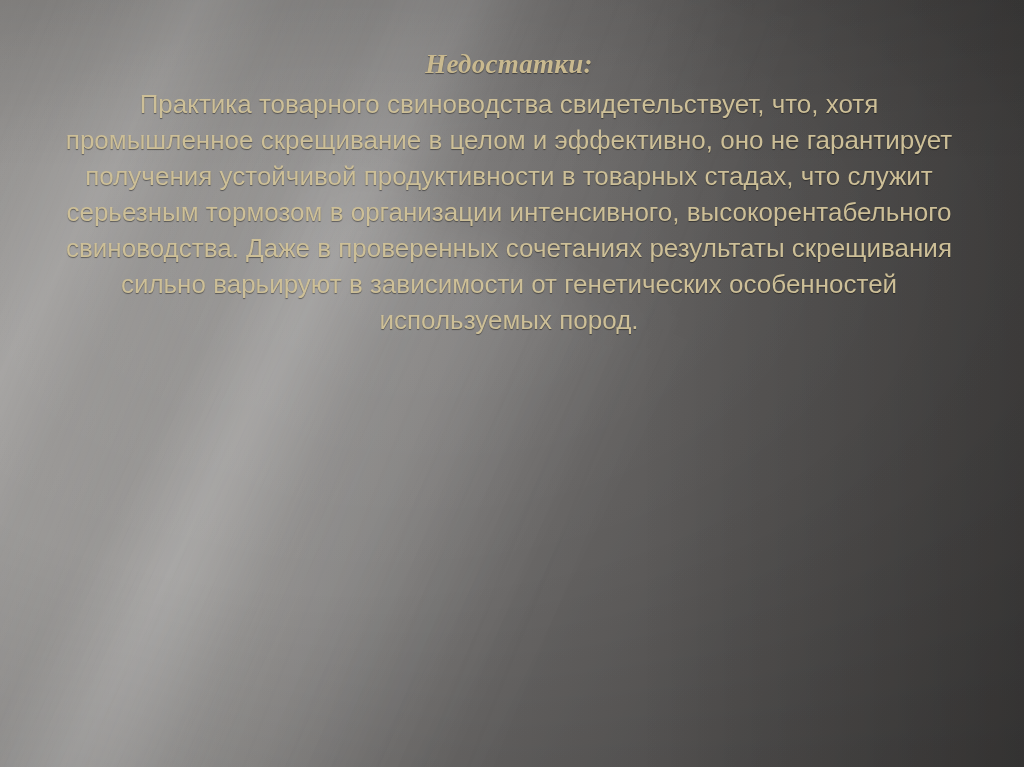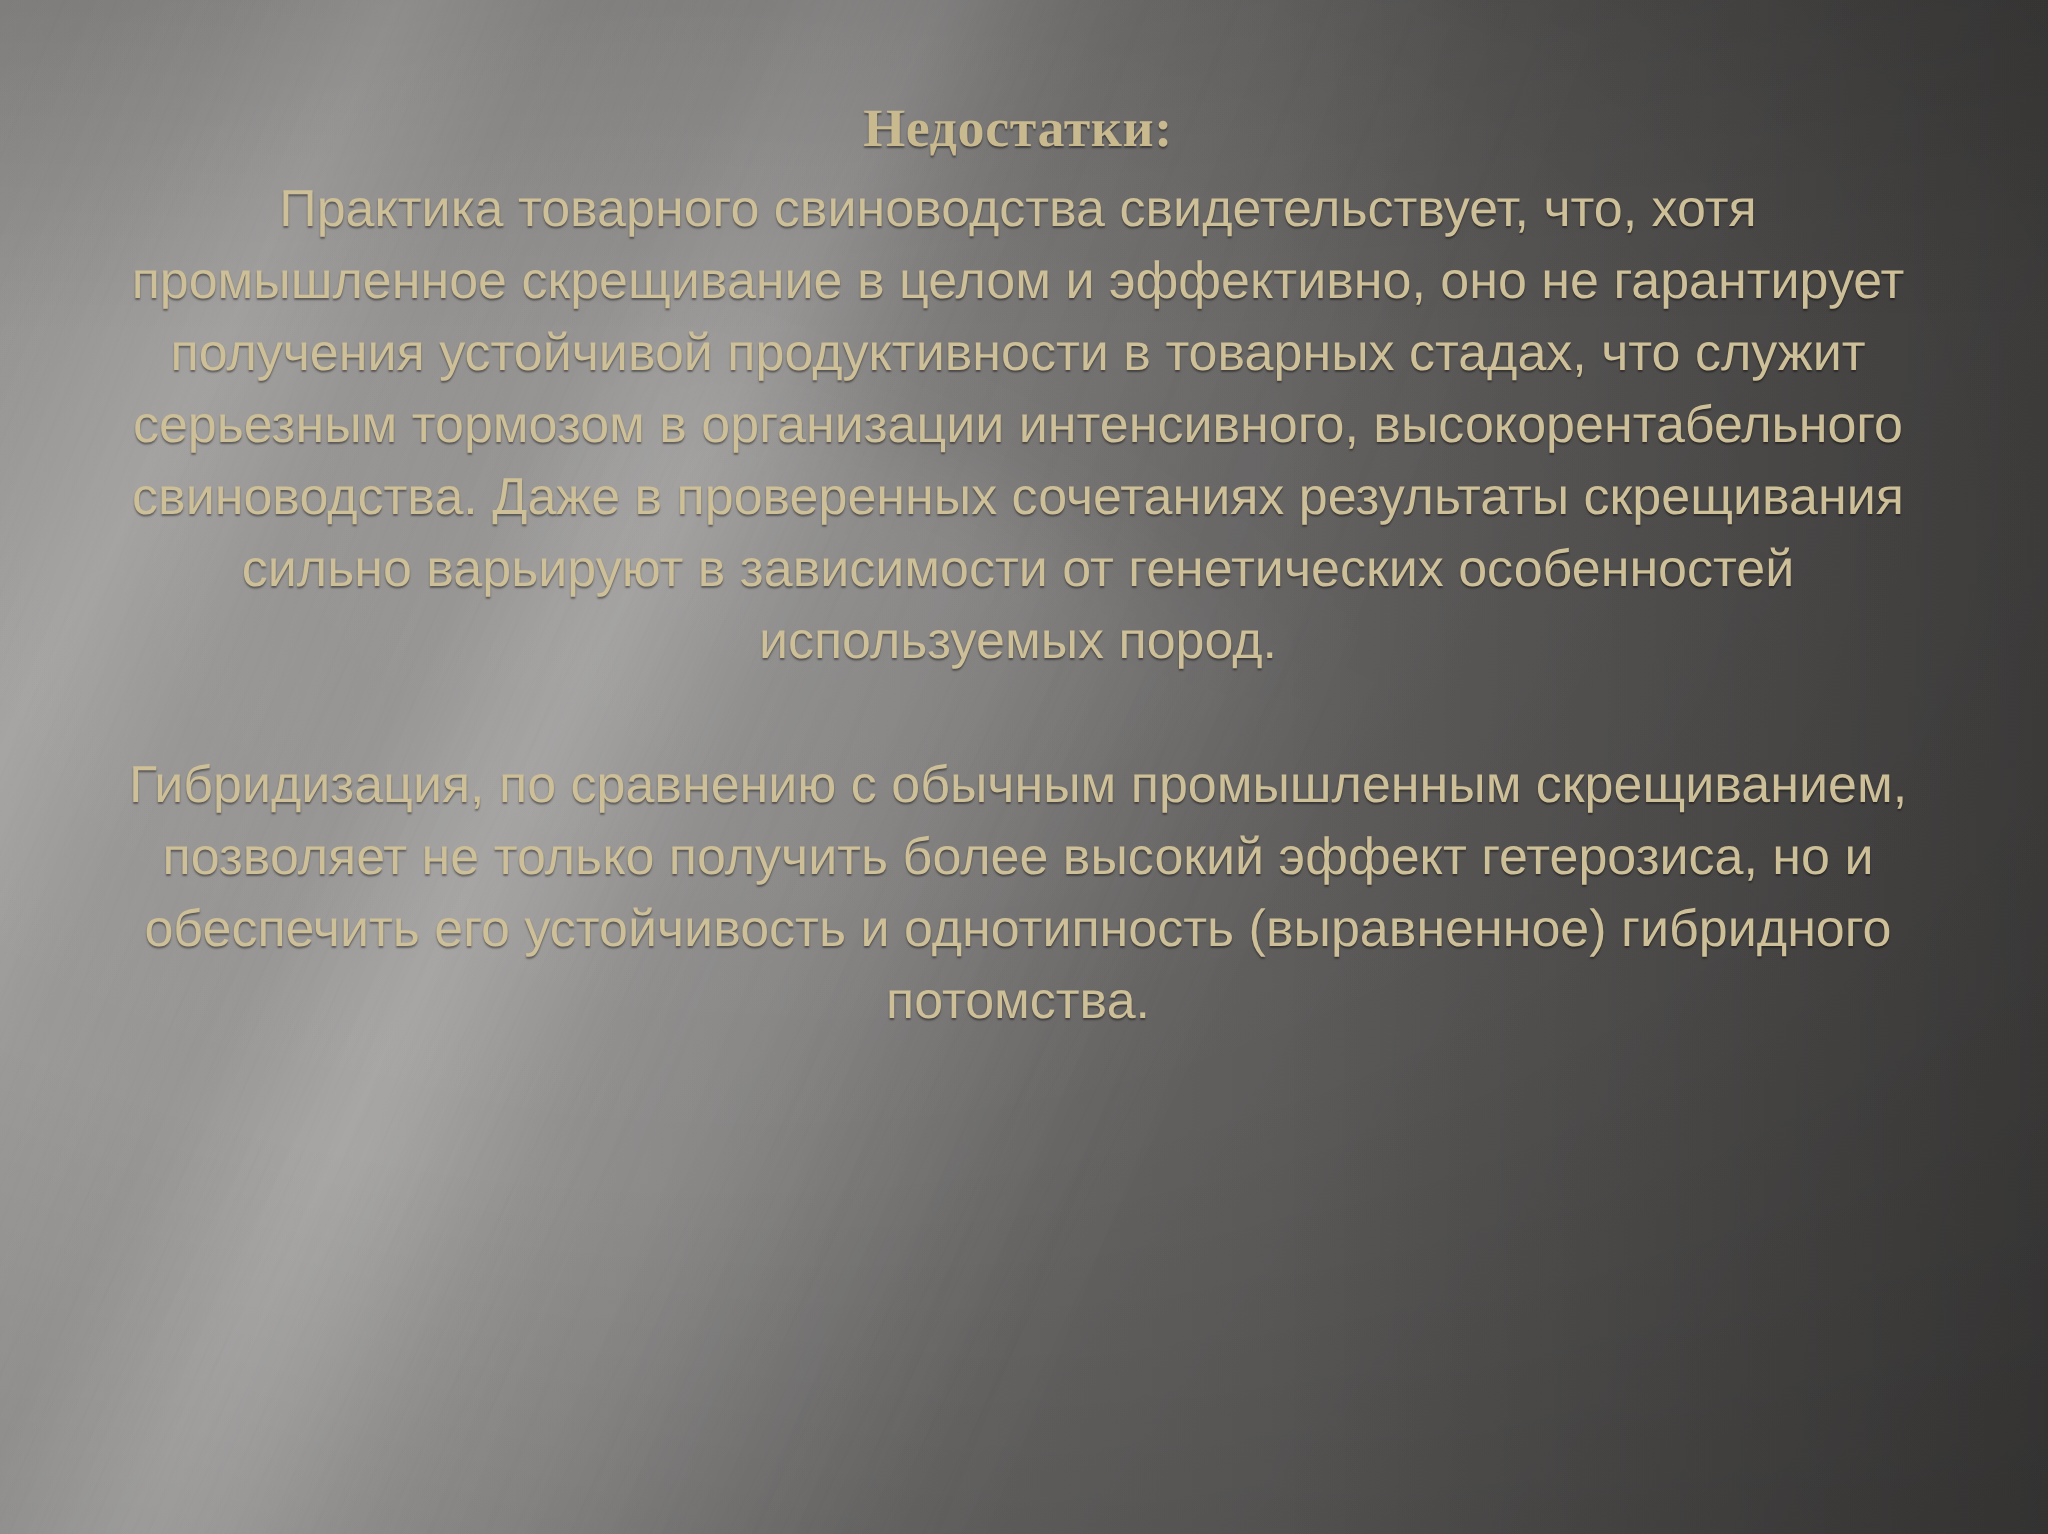--- a/index.html
+++ b/index.html
@@ -84,20 +84,21 @@
 
   .content {
     position: absolute;
     left: 60px;
     top: 48px;
     width: 898px;
   }
 
   .slide-title {
     font-family: "Liberation Serif", serif;
+    font-style: italic;
     font-size: 27px;
     line-height: 1.2;
     text-align: center;
     color: #c9b98f;
     text-shadow: 0 1px 1px rgba(0,0,0,0.45);
     margin: 0 0 6px 0;
     letter-spacing: 0.3px;
   }
 
   .body-text {
@@ -123,15 +124,14 @@
   <div class="bg-shadow-t"></div>
   <div class="bg-vignette"></div>
 
   <div class="content">
     <h1 class="slide-title">Недостатки:</h1>
 
     <p class="body-text">Практика товарного свиноводства свидетельствует, что, хотя промышленное скрещивание в целом и эффективно, оно не гарантирует получения устойчивой продуктивности в товарных стадах, что служит серьезным тормозом в организации интенсивного, высокорентабельного свиноводства. Даже в проверенных сочетаниях результаты скрещивания сильно варьируют в зависимости от генетических особенностей используемых пород.</p>
 
     <div class="para-gap"></div>
 
-    <p class="body-text">Гибридизация, по сравнению с обычным промышленным скрещиванием, позволяет не только получить более высокий эффект гетерозиса, но и обеспечить его устойчивость и однотипность (выравненное) гибридного потомства.</p>
   </div>
 </div>
 
 </body></html>

